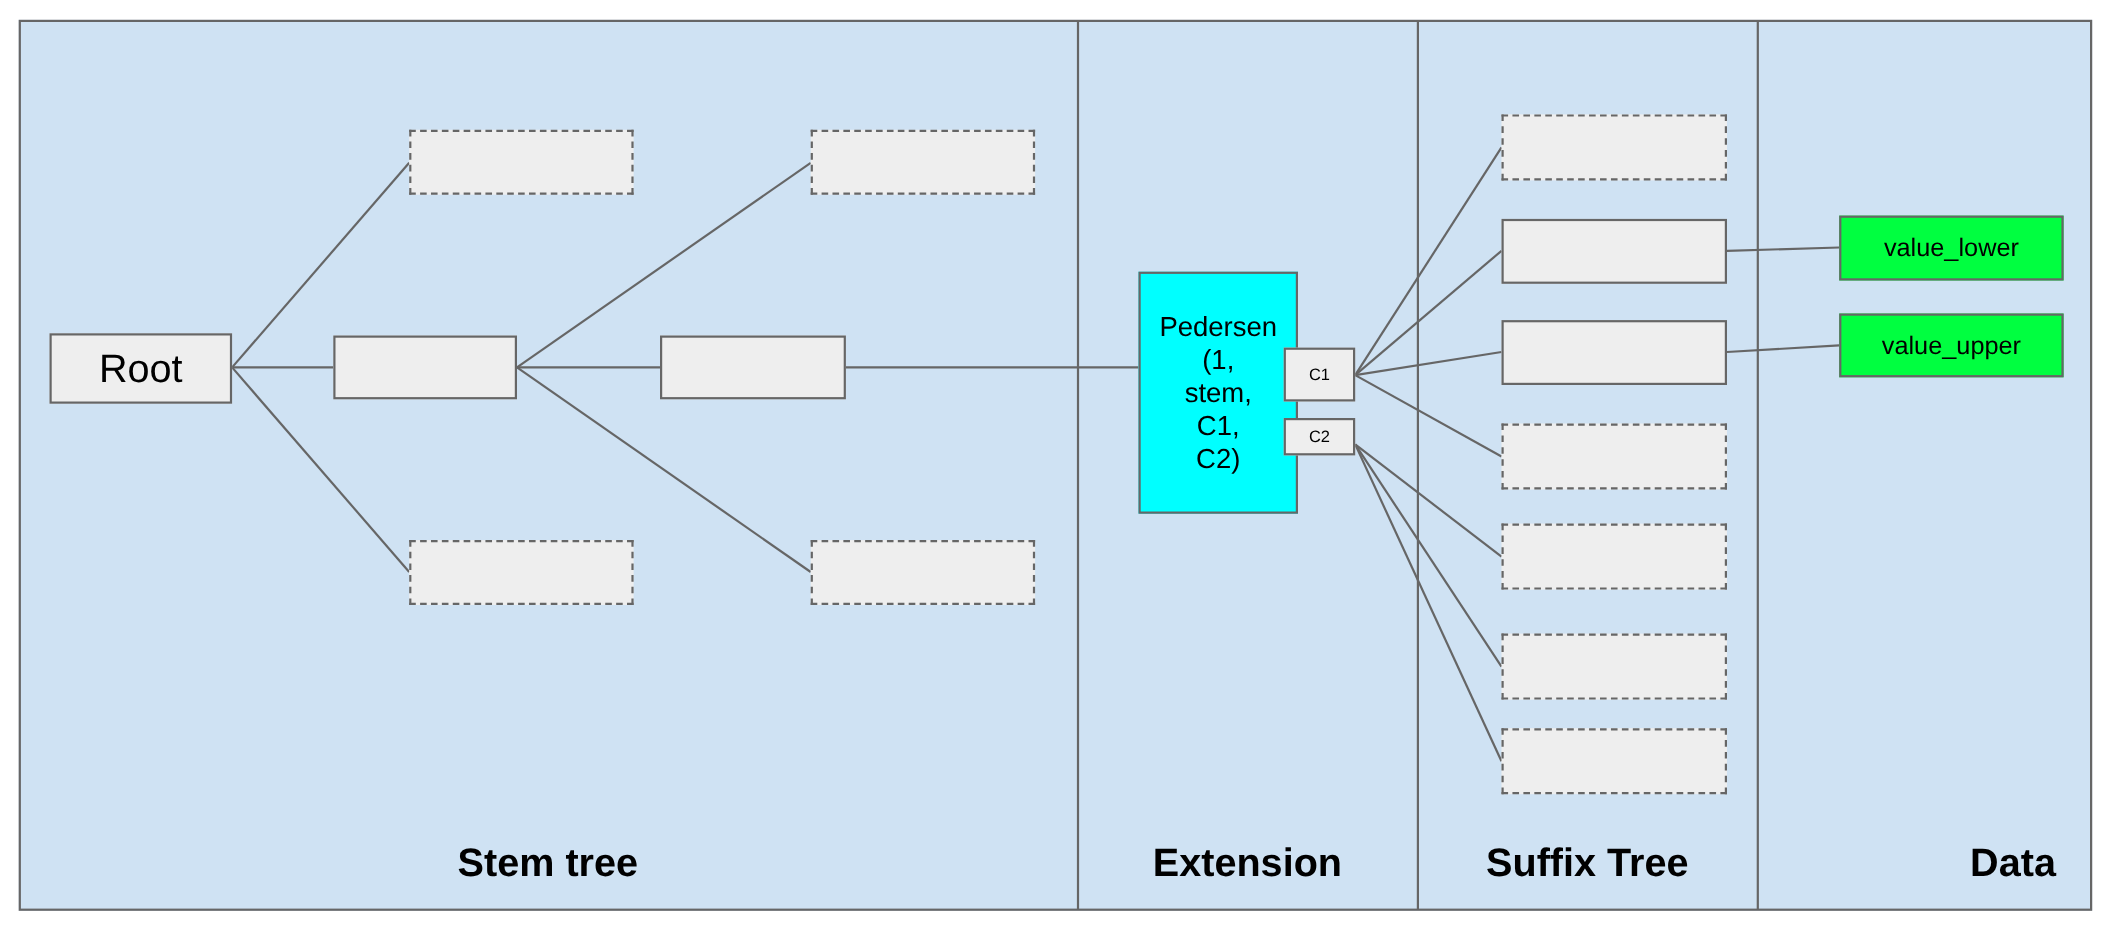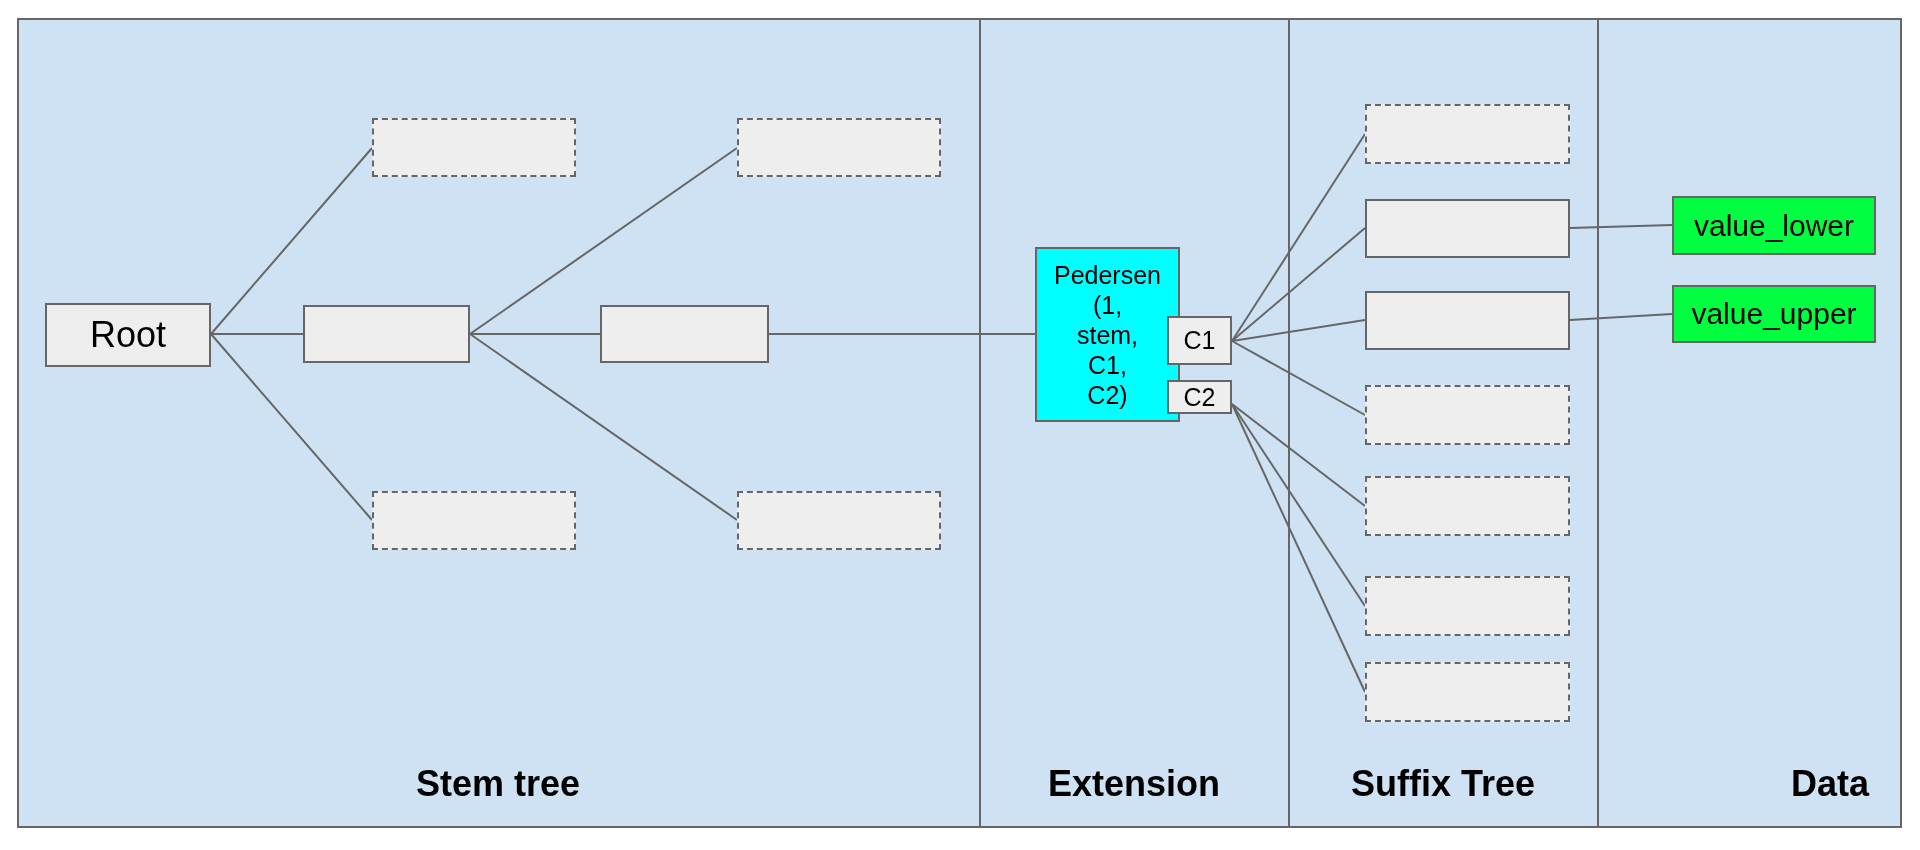--- a/index.html
+++ b/index.html
@@ -37,22 +37,22 @@
     display: flex; align-items: center; justify-content: center;
     text-align: center;
   }
   .node.dashed { border-style: dashed; }
   .node.root-node { font-size: 36px; }
   .node.pedersen-node {
     background: var(--pedersen-fill, #0ff);
     font-size: 25px; line-height: 30px;
     white-space: pre-line;
   }
-  .node.c-node { font-size: 25px; }
-  .node.value-node { background: var(--value-fill, #00ff40); font-size: 30px; }
+  .node.c-node { font-size: 15px; }
+  .node.value-node { background: var(--value-fill, #00ff40); font-size: 23px; }
   .section-label {
     position: absolute; top: 764px; width: 320px;
     text-align: center; font-size: 36px; line-height: 40px;
     color: var(--text, #000);
     font-weight: bold;
   }
 </style>
 </head>
 <body>
 
@@ -92,21 +92,21 @@
   <div class="node root-node" style="left:45px; top:303px; width:166px; height:64px;">Root</div>
 
   <div class="node dashed" style="left:372px; top:118px; width:204px; height:59px;"></div>
   <div class="node" style="left:303px; top:305px; width:167px; height:58px;"></div>
   <div class="node dashed" style="left:372px; top:491px; width:204px; height:59px;"></div>
 
   <div class="node dashed" style="left:737px; top:118px; width:204px; height:59px;"></div>
   <div class="node" style="left:600px; top:305px; width:169px; height:58px;"></div>
   <div class="node dashed" style="left:737px; top:491px; width:204px; height:59px;"></div>
 
-  <div class="node pedersen-node" style="left:1035px; top:247px; width:145px; height:175px;">Pedersen
+  <div class="node pedersen-node" style="left:1035px; top:247px; width:145px; height:220px;">Pedersen
 (1,
 stem,
 C1,
 C2)</div>
   <div class="node c-node" style="left:1167px; top:316px; width:65px; height:49px;">C1</div>
   <div class="node c-node" style="left:1167px; top:380px; width:65px; height:34px;">C2</div>
 
   <div class="node dashed" style="left:1365px; top:104px; width:205px; height:60px;"></div>
   <div class="node" style="left:1365px; top:199px; width:205px; height:59px;"></div>
   <div class="node" style="left:1365px; top:291px; width:205px; height:59px;"></div>

